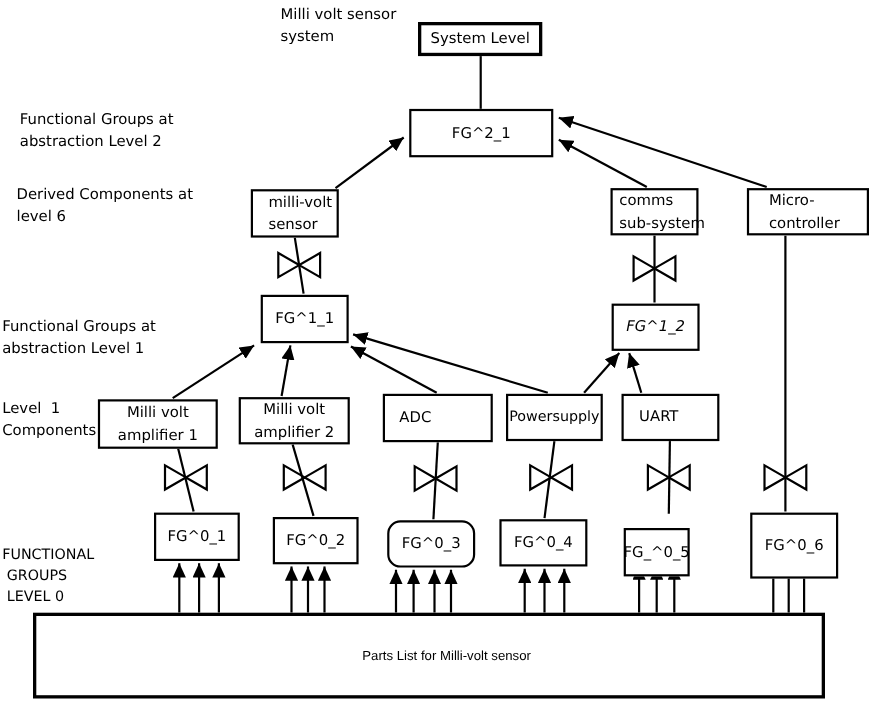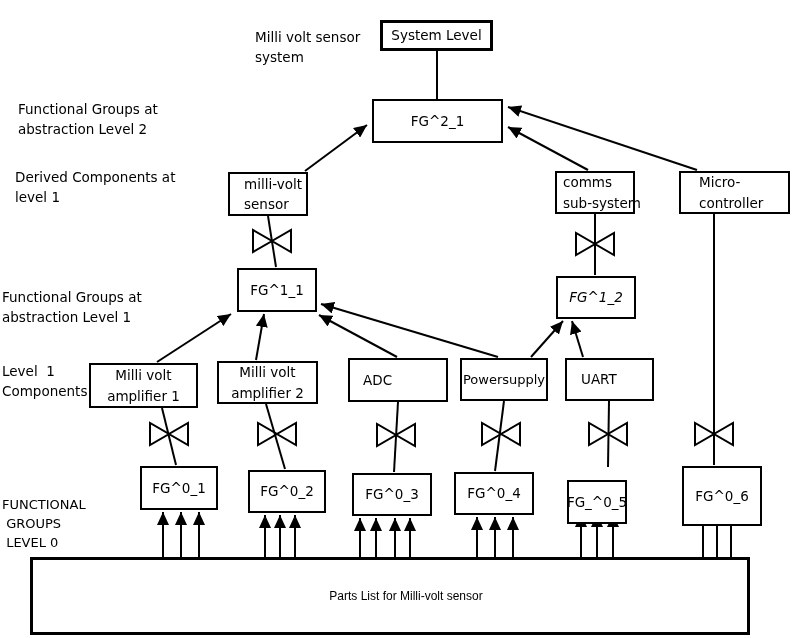--- a/index.html
+++ b/index.html
@@ -76,26 +76,26 @@
     <use href="#bowtie" transform="translate(272,241)"></use>
     <use href="#bowtie" transform="translate(595,244)"></use>
     <use href="#bowtie" transform="translate(714,434)"></use>
     <use href="#bowtie" transform="translate(169,434)"></use>
     <use href="#bowtie" transform="translate(277,434)"></use>
     <use href="#bowtie" transform="translate(396,435)"></use>
     <use href="#bowtie" transform="translate(501,434)"></use>
     <use href="#bowtie" transform="translate(608,434)"></use>
   </svg>
 
-  <div class="lbl" style="left:255px;top:4px;margin-top:24px;">Milli volt sensor
+  <div class="lbl" style="left:255px;top:4px;">Milli volt sensor
 system</div>
   <div class="lbl" style="left:18px;top:100px;">Functional Groups at
 abstraction Level 2</div>
   <div class="lbl" style="left:15px;top:168px;">Derived Components at
-level 1</div>
+level 6</div>
   <div class="lbl" style="left:2px;top:288px;">Functional Groups at
 abstraction Level 1</div>
   <div class="lbl" style="left:2px;top:362px;">Level  1
 Components</div>
   <div class="lbl caps" style="left:2px;top:496px;">FUNCTIONAL
  GROUPS
  LEVEL 0</div>
 
   <div class="box thick" style="left:380px;top:20px;width:113px;height:31px;">System Level</div>
   <div class="box" style="left:372px;top:99px;width:131px;height:44px;">FG^2_1</div>
@@ -109,19 +109,19 @@
   <div class="box" style="left:556px;top:276px;width:80px;height:43px;font-style:italic;">FG^1_2</div>
   <div class="box" style="left:89px;top:363px;width:109px;height:45px;">Milli volt
 amplifier 1</div>
   <div class="box" style="left:217px;top:361px;width:101px;height:43px;">Milli volt
 amplifier 2</div>
   <div class="box left" style="left:348px;top:358px;width:100px;height:44px;padding-left:13px;">ADC</div>
   <div class="box" style="left:460px;top:358px;width:88px;height:43px;font-size:13px;">Powersupply</div>
   <div class="box left" style="left:565px;top:358px;width:89px;height:43px;padding-left:14px;">UART</div>
   <div class="box" style="left:140px;top:466px;width:78px;height:44px;">FG^0_1</div>
   <div class="box" style="left:248px;top:470px;width:78px;height:43px;">FG^0_2</div>
-  <div class="box" style="left:352px;top:473px;width:80px;height:43px;">FG^0_3</div>
+  <div class="box" style="left:352px;top:473px;width:80px;height:43px;border-radius:12px;">FG^0_3</div>
   <div class="box" style="left:454px;top:472px;width:80px;height:43px;">FG^0_4</div>
   <div class="box" style="left:567px;top:480px;width:60px;height:44px;">FG_^0_5</div>
   <div class="box" style="left:682px;top:466px;width:80px;height:60px;">FG^0_6</div>
   <div class="box thick partsfont" style="left:30px;top:557px;width:720px;height:78px;">Parts List for Milli-volt sensor</div>
 
 </div>
 
 </body></html>

